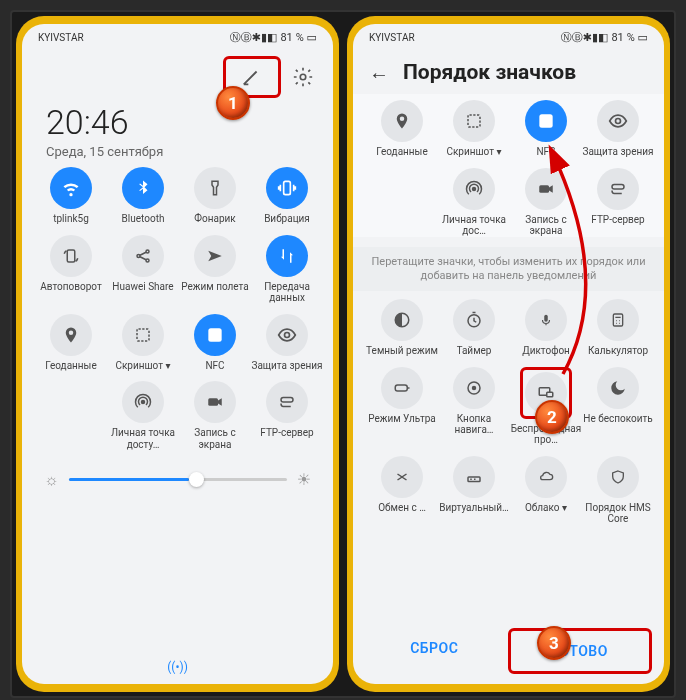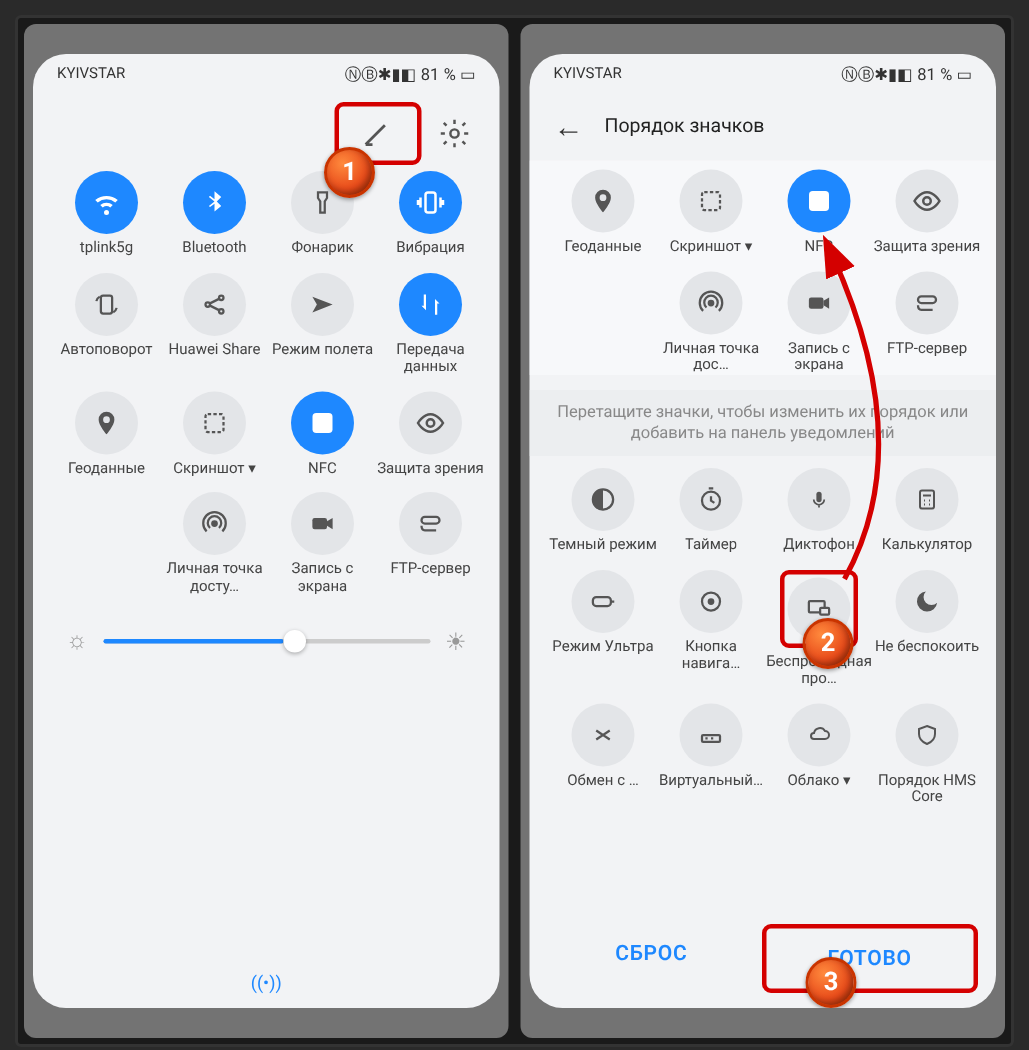--- a/index.html
+++ b/index.html
@@ -1,18 +1,18 @@
 <!DOCTYPE html>
 <html><head>
 <meta charset="utf-8">
 <style>
 *{box-sizing:border-box;margin:0;padding:0;font-family:-apple-system,Roboto,Arial,sans-serif}
 body{background:#2a2a2a;padding:10px;width:686px;height:700px;overflow:hidden}
 .wrap{display:flex;gap:8px;border:2px solid #333;padding:4px;background:#1a1a1a;border-radius:4px}
-.phone{width:330px;height:676px;background:#737373;border-radius:8px;padding:20px 6px;position:relative}
+.phone{width:330px;height:676px;background:#eab308;border-radius:28px;padding:8px 6px;position:relative}
 .screen{width:100%;height:100%;background:#f2f3f5;border-radius:22px;overflow:hidden;position:relative}
 .statusbar{display:flex;justify-content:space-between;align-items:center;padding:4px 16px 2px;font-size:10px;color:#333;height:24px}
 .statusbar .icons{display:flex;gap:3px;align-items:center;font-size:11px}
 .panel-head{display:flex;justify-content:flex-end;align-items:center;padding:8px 18px 4px;gap:14px}
 .iconbtn{width:24px;height:24px;display:flex;align-items:center;justify-content:center;color:#555;font-size:18px}
 .edit-box{border:3px solid #d40000;border-radius:6px;padding:6px 14px;margin-right:-4px}
 .clock{padding:0 24px 8px}
 .time{font-size:34px;font-weight:300;color:#222}
 .date{font-size:13px;color:#666;margin-top:2px}
 .tiles{padding:0 10px}
@@ -22,21 +22,21 @@
 .circ.on{background:#1e88ff;color:#fff}
 .lbl{font-size:10px;color:#444;text-align:center;line-height:1.15;max-width:72px;overflow:hidden;white-space:nowrap;text-overflow:ellipsis}
 .lbl.two{white-space:normal;display:-webkit-box;-webkit-line-clamp:2;-webkit-box-orient:vertical}
 .slider{display:flex;align-items:center;padding:10px 22px;gap:10px}
 .track{flex:1;height:3px;background:#ccc;border-radius:2px;position:relative}
 .thumb{position:absolute;left:55%;top:-6px;width:15px;height:15px;background:#fff;border-radius:50%;box-shadow:0 1px 3px rgba(0,0,0,.3)}
 .fill{position:absolute;left:0;width:55%;height:3px;background:#1e88ff;border-radius:2px}
 .bottom-ind{position:absolute;bottom:4px;left:0;right:0;text-align:center;color:#1e88ff;font-size:12px;padding:6px}
 
 .header2{display:flex;align-items:center;gap:14px;padding:12px 16px 10px}
-.title2{font-size:13px;font-weight:400;color:#222}
+.title2{font-size:21px;font-weight:700;color:#222}
 .back{font-size:20px;color:#333}
 .hint{font-size:11px;color:#888;padding:8px 16px;background:#eceef0;text-align:center;line-height:1.3}
 .section{background:#f7f8fa}
 .btns{display:flex;position:absolute;bottom:10px;left:12px;right:12px;gap:4px}
 .btn{flex:1;padding:12px;text-align:center;font-size:14px;font-weight:600;color:#1e88ff;letter-spacing:.5px}
 .done-box{border:3px solid #d40000;border-radius:6px}
 .marker{position:absolute;width:34px;height:34px;border-radius:50%;background:radial-gradient(circle at 35% 30%,#ff8a3d,#e84b1a 60%,#b82e00);color:#fff;font-weight:700;font-size:17px;display:flex;align-items:center;justify-content:center;border:2px solid #c93400;box-shadow:inset -2px -2px 4px rgba(0,0,0,.3),0 1px 3px rgba(0,0,0,.4);z-index:20}
 .wire-box{border:3px solid #d40000;border-radius:6px;padding:2px}
 svg.arrow{position:absolute;z-index:15;pointer-events:none}
 .sun{font-size:16px;color:#999}
@@ -60,20 +60,24 @@
               </svg>
         </div>
       </div>
       <div class="iconbtn">
         <svg width="22" height="22" viewBox="0 0 24 24" fill="none" stroke="#555" stroke-width="1.8">
               <circle cx="12" cy="12" r="3"></circle>
               <path d="M12 2v3M12 19v3M4.2 4.2l2 2M17.8 17.8l2 2M2 12h3M19 12h3M4.2 19.8l2-2M17.8 6.2l2-2"></path>
             </svg>
       </div>
     </div>
+    <div class="clock">
+      <div class="time">20:46</div>
+      <div class="date">Среда, 15 сентября</div>
+    </div>
     <div class="tiles" id="left-tiles">
           <div class="row">
             <div class="tile">
               <div class="circ on">
                 <svg width="20" height="20" viewBox="0 0 24 24" fill="currentColor">
                   <path d="M12 18a2 2 0 100 4 2 2 0 000-4zm-5-4a8 8 0 0110 0l-2 2a5 5 0 00-6 0zm-4-4a14 14 0 0118 0l-2 2a11 11 0 00-14 0z"></path>
                 </svg>
               </div>
               <div class="lbl">tplink5g</div>
             </div>

